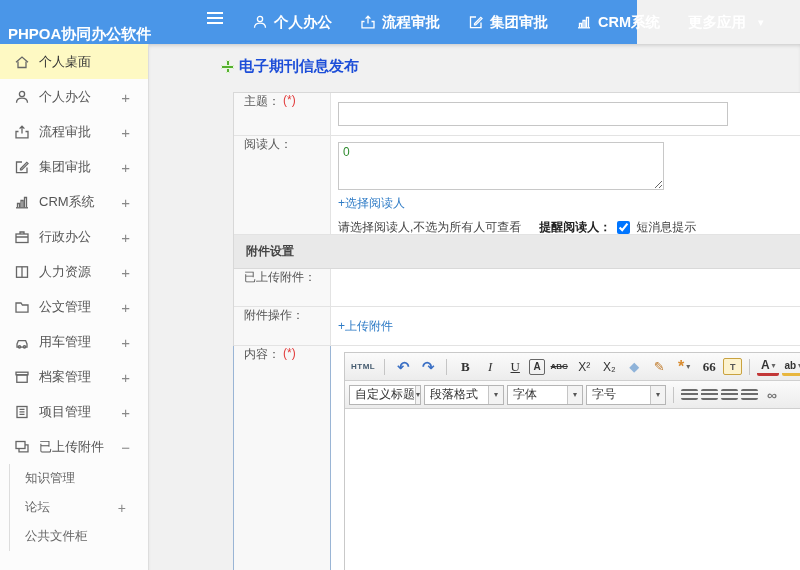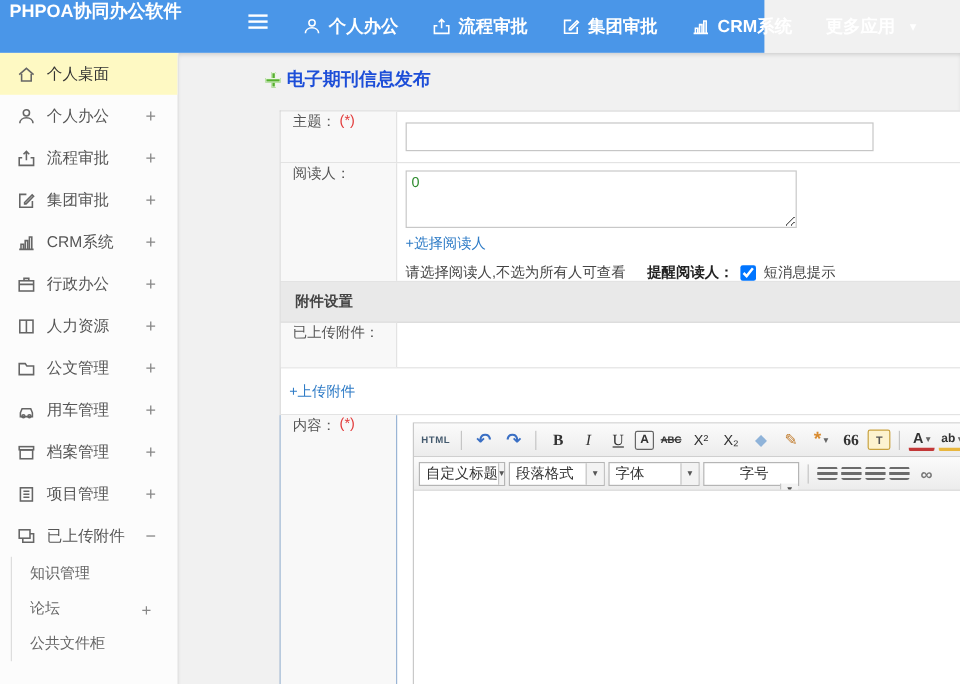--- a/index.html
+++ b/index.html
@@ -1,19 +1,19 @@
 <!DOCTYPE html>
 <html><head>
 <meta charset="utf-8">
 <style>
   html,body{margin:0;padding:0;width:800px;height:570px;overflow:hidden;
     font-family:"Liberation Sans","DejaVu Sans",sans-serif;background:#f1f1f1;}
   
   .navbar{position:absolute;left:0;top:0;width:637px;height:44px;background:#4a96e8;
-    display:flex;align-items:flex-start;color:#fff;z-index:5;}
+    display:flex;align-items:flex-end;color:#fff;z-index:5;}
   .brand{margin-left:8px;font-size:15px;font-weight:700;letter-spacing:0;white-space:nowrap;}
   .hamburger{position:absolute;left:207px;top:17px;width:16px;height:2px;background:#fff;
     box-shadow:0 5px 0 #fff,0 -5px 0 #fff;cursor:pointer;}
   .nav-menu{position:absolute;left:252px;top:0;height:44px;display:flex;align-items:center;gap:28px;}
   .nav-item{display:flex;align-items:center;gap:6px;font-size:14.5px;font-weight:600;cursor:pointer;white-space:nowrap;}
   .nav-item svg{display:block;}
   .nav-caret{font-size:11px;margin-left:6px;}
   
   .sidebar{position:absolute;left:0;top:44px;width:148px;height:526px;background:#fcfcfc;
     border-right:1px solid #ddd;overflow:hidden;}
@@ -283,20 +283,21 @@
     <div class="row-section">
       <span>附件设置</span>
     </div>
 
     <div class="frow row-uploaded">
       <div class="label-cell">已上传附件：</div>
       <div class="value-cell"></div>
     </div>
 
     <div class="frow row-action">
+      <div class="label-cell">附件操作：</div>
       <div class="value-cell">
         <a class="link">+上传附件</a>
       </div>
     </div>
 
     <div class="frow row-content">
       <div class="label-cell">
         <span>内容：</span>
         <span class="req">(*)</span>
       </div>
@@ -330,21 +331,21 @@
                 <span class="sel-caret">▾</span>
               </span>
               <span class="tb-select" style="width: 80px;">
                 <span>段落格式</span>
                 <span class="sel-caret">▾</span>
               </span>
               <span class="tb-select" style="width: 76px;">
                 <span>字体</span>
                 <span class="sel-caret">▾</span>
               </span>
-              <span class="tb-select" style="width: 80px; flex-direction: column;">
+              <span class="tb-select" style="width: 80px;">
                 <span>字号</span>
                 <span class="sel-caret">▾</span>
               </span>
               <span class="tb-sep"></span>
               <span class="tb-btn tb-lines"></span>
               <span class="tb-btn tb-lines"></span>
               <span class="tb-btn tb-lines"></span>
               <span class="tb-btn tb-lines"></span>
               <span class="tb-btn tb-link">∞</span>
             </div>

